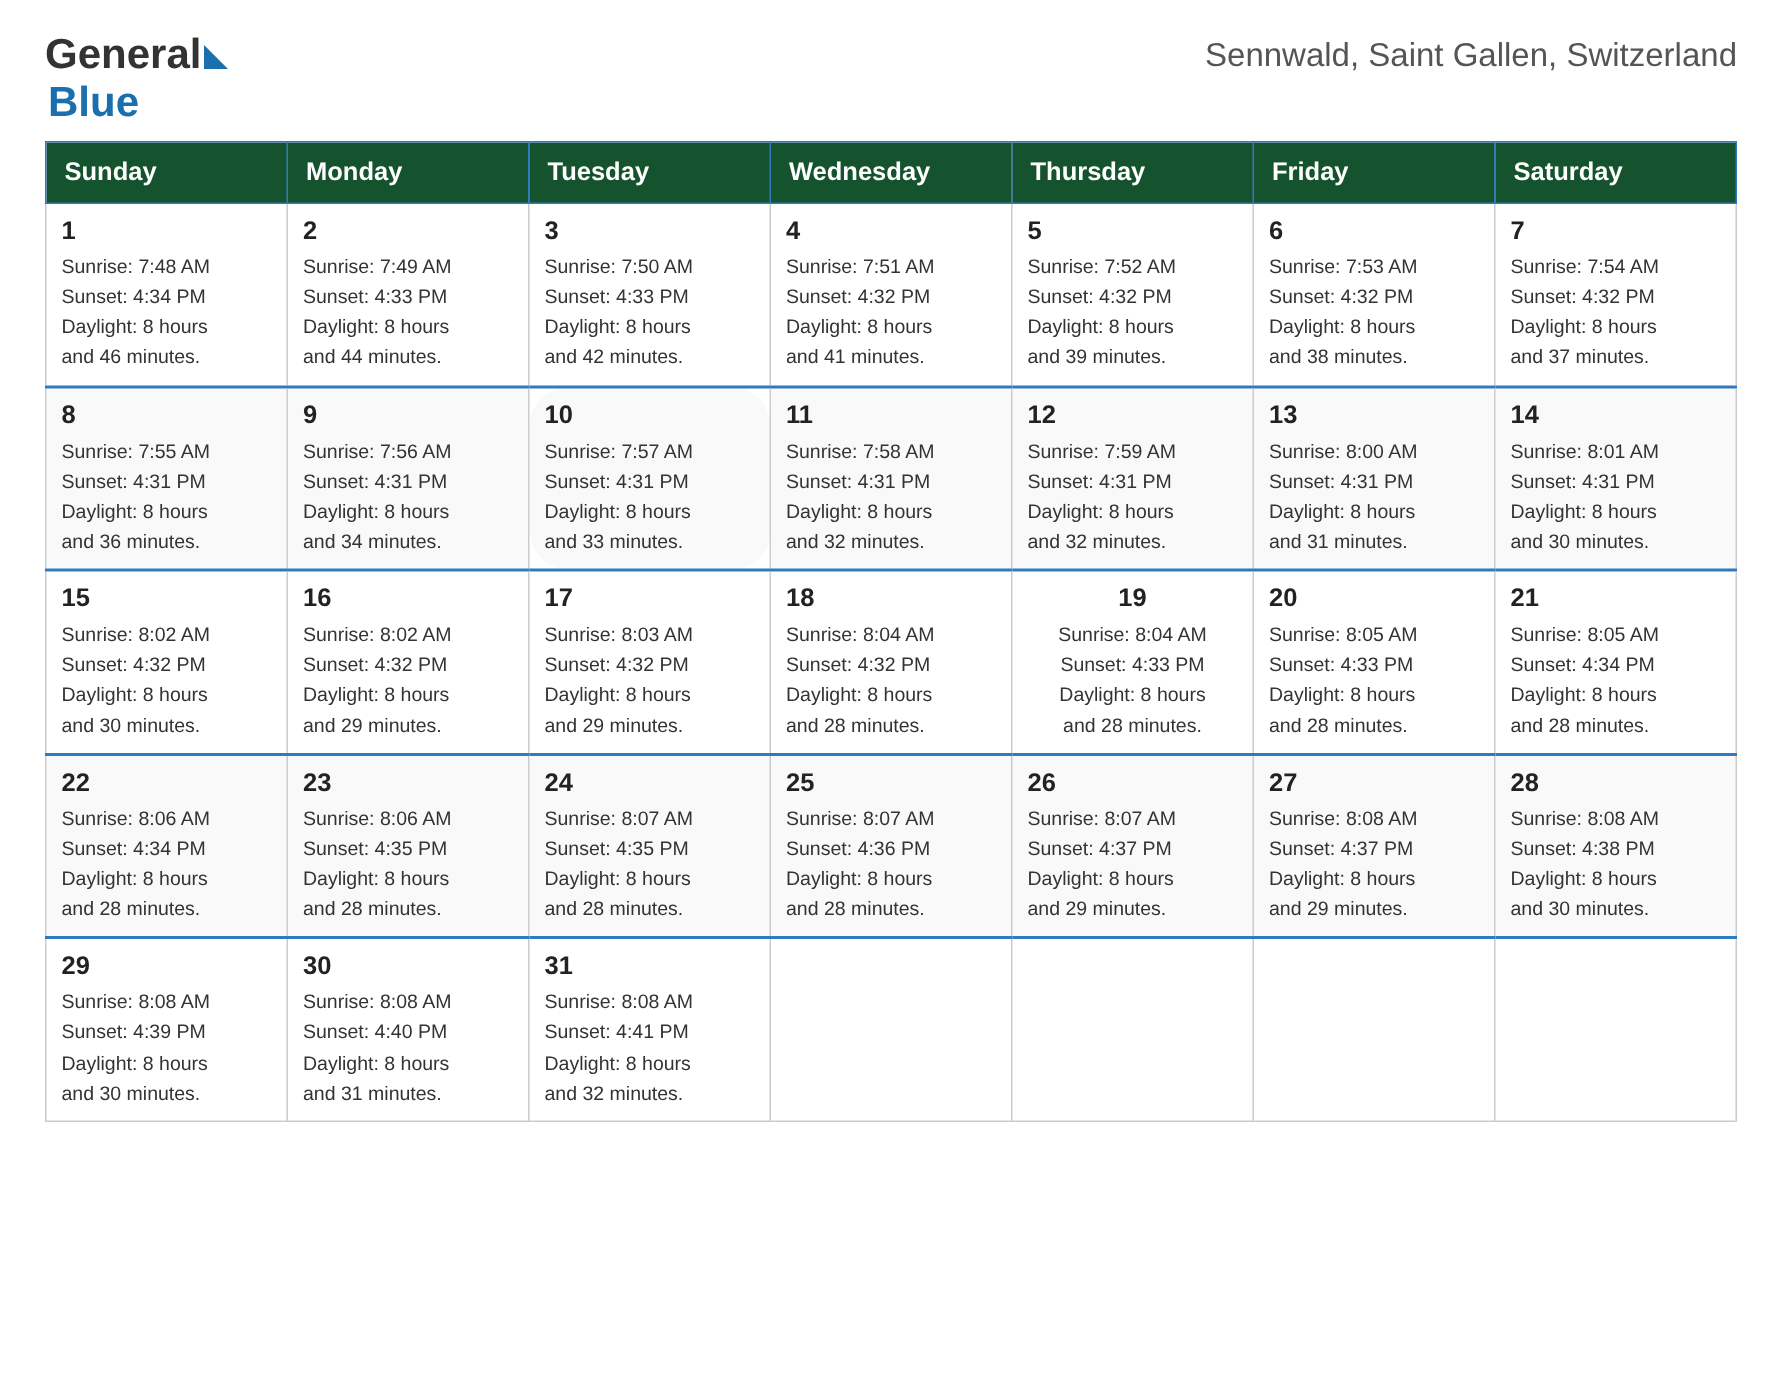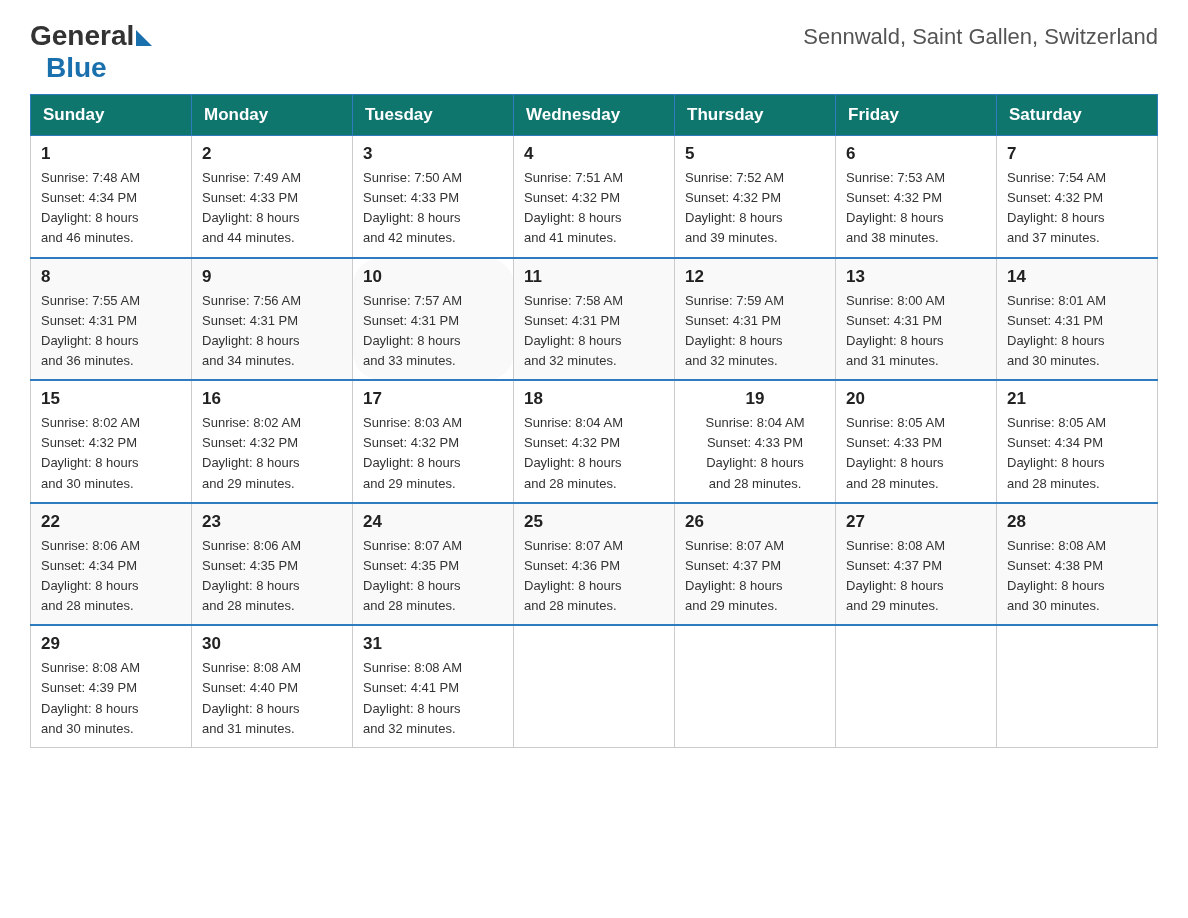--- a/index.html
+++ b/index.html
@@ -29,21 +29,21 @@
       font-size: 22px;
       color: #555;
       margin-top: 4px;
     }
     .calendar-table {
       width: 100%;
       border-collapse: collapse;
       margin-top: 10px;
     }
     .calendar-table th {
-      background-color: #0f766e;
+      background-color: #14532d;
       color: #fff;
       font-size: 17px;
       font-weight: bold;
       padding: 10px 12px;
       text-align: left;
       border: 1px solid #2e7bbf;
     }
     .calendar-table td {
       vertical-align: top;
       padding: 8px 10px;
@@ -112,21 +112,21 @@
 </head>
 <body>
 
 <div class="header-row">
   <div class="logo-wrapper">
     <div class="logo-line1">
       <span class="general" style="font-size:28px;font-weight:bold;color:#333;">General</span>
       <span class="logo-arrow"></span>
     </div>
     <div class="logo-line2">
-      <span class="blue" style="font-size:28px;font-weight:bold;color:#1a6fad;margin-left:16px;">Blue</span>
+      <span class="blue" style="font-size:28px;font-weight:bold;color:#1a6fad;margin-left:2px;">Blue</span>
     </div>
   </div>
   <div class="title-block">
     <div class="location-title">Sennwald, Saint Gallen, Switzerland</div>
   </div>
 </div>
 
 <table class="calendar-table">
   <thead>
     <tr>

